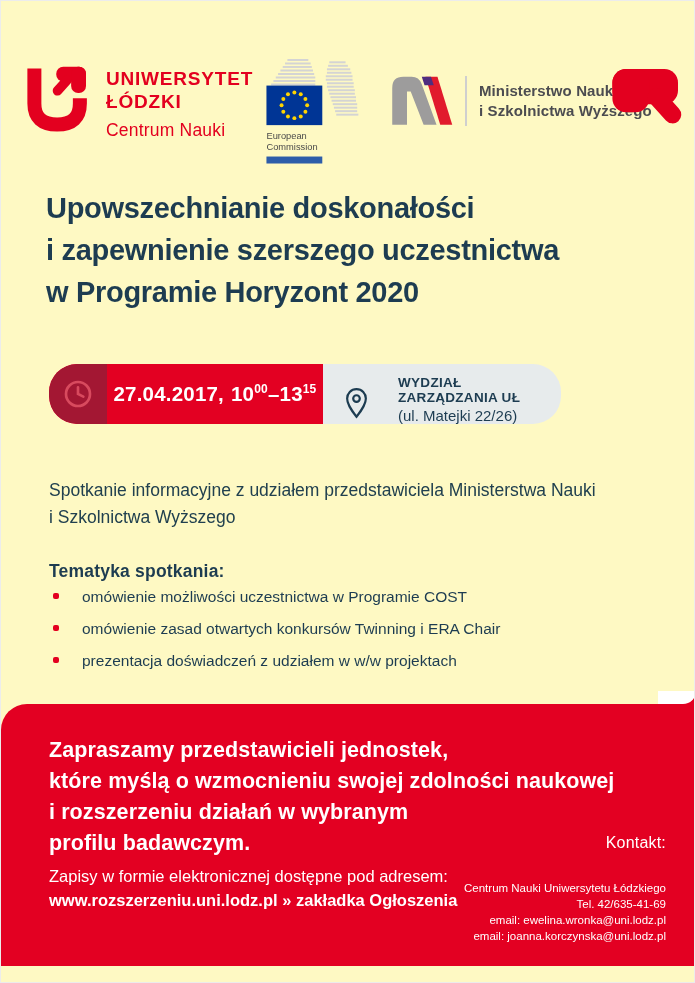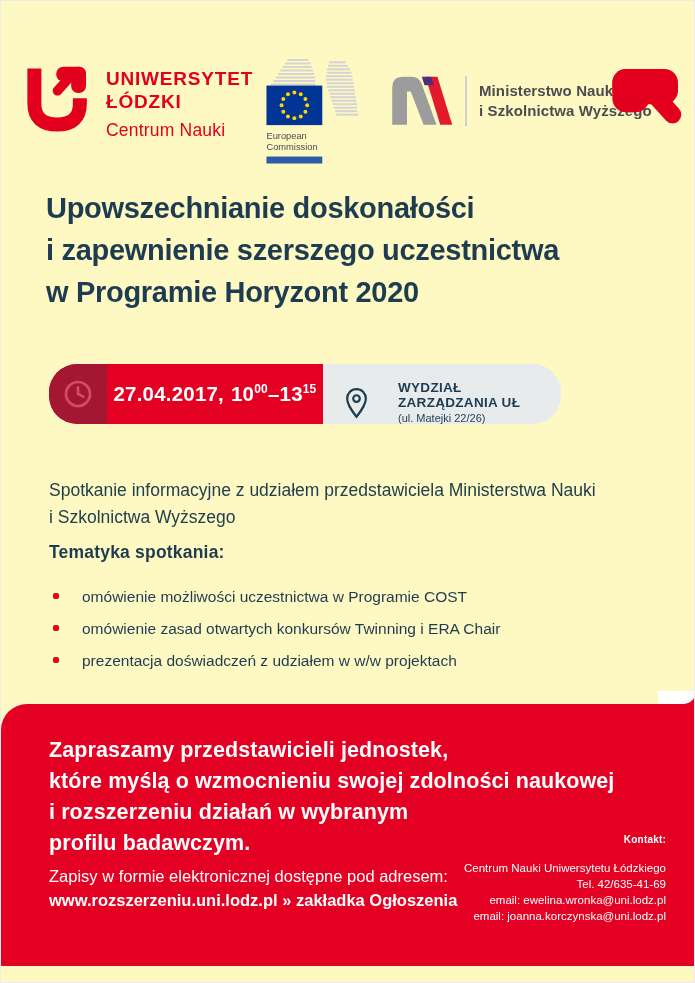--- a/index.html
+++ b/index.html
@@ -29,39 +29,39 @@
     position:absolute;left:48px;top:363px;width:512px;height:60px;
     border-radius:28px;background:#e7ebec;display:flex;overflow:hidden;
   }
   .pill-red{width:274px;display:flex;align-items:stretch;background:#e30022;}
   .pill-cap{width:58px;background:#a31733;border-radius:28px 0 0 28px;display:flex;align-items:center;justify-content:center;}
   .pill-date{flex:1;display:flex;align-items:center;justify-content:center;color:#fff;font-weight:bold;font-size:20.5px;letter-spacing:.2px;}
   .pill-date sup{font-size:12px;line-height:0;vertical-align:super;}
   .pill-date .dsp{margin-right:7px;}
   .pill-loc{flex:1;display:flex;align-items:flex-end;gap:28px;padding-left:20px;}
   .loc-name{font-size:13.5px;font-weight:bold;color:#1d3c51;letter-spacing:.3px;}
-  .loc-addr{font-size:11px;color:#1d3c51;margin-top:2px;}
+  .loc-addr{font-size:15px;color:#1d3c51;margin-top:2px;}
   
   .intro{position:absolute;left:48px;top:476px;font-size:17.5px;color:#21404f;line-height:27px;}
-  .agenda-h{position:absolute;left:48px;top:541px;font-size:17.5px;font-weight:bold;color:#1d3c51;letter-spacing:.2px;}
+  .agenda-h{position:absolute;left:48px;top:560px;font-size:17.5px;font-weight:bold;color:#1d3c51;letter-spacing:.2px;}
   .agenda{position:absolute;left:52px;top:587px;}
   .agenda-item{display:flex;gap:23px;margin-bottom:14px;font-size:15.5px;color:#1d3c51;align-items:flex-start;}
   .bullet{width:6px;height:6px;background:#e3001f;border-radius:2px;margin-top:5px;flex:0 0 auto;}
   
   .red-block{
     position:absolute;left:0;top:703px;width:695px;height:262px;
     background:#e30022;border-radius:26px 0 0 0;
   }
   .red-block::before{content:"";position:absolute;top:-13px;right:0;width:38px;height:14px;background:#e30022;}
   .red-block::after{content:"";position:absolute;top:-13px;right:0;width:38px;height:13px;background:#fff;border-bottom-right-radius:14px;}
   .invite{position:absolute;left:48px;top:31px;color:#fff;font-weight:bold;font-size:21.5px;line-height:31px;letter-spacing:.1px;}
   .signup{position:absolute;left:48px;top:160px;color:#fff;font-size:16.5px;line-height:24px;}
   .signup .b{font-weight:bold;}
   .kontakt{position:absolute;right:30px;top:130px;text-align:right;color:#fff;}
-  .kontakt-h{font-size:10px;font-weight:bold;margin-bottom:15px;letter-spacing:.2px;}
+  .kontakt-h{font-size:16px;font-weight:normal;margin-bottom:28px;letter-spacing:.2px;}
   .kontakt-line{font-size:11.5px;line-height:16px;}
 </style>
 </head>
 <body>
 
 <div class="page">
 
   <div class="header">
 
     <div class="ul-logo">

